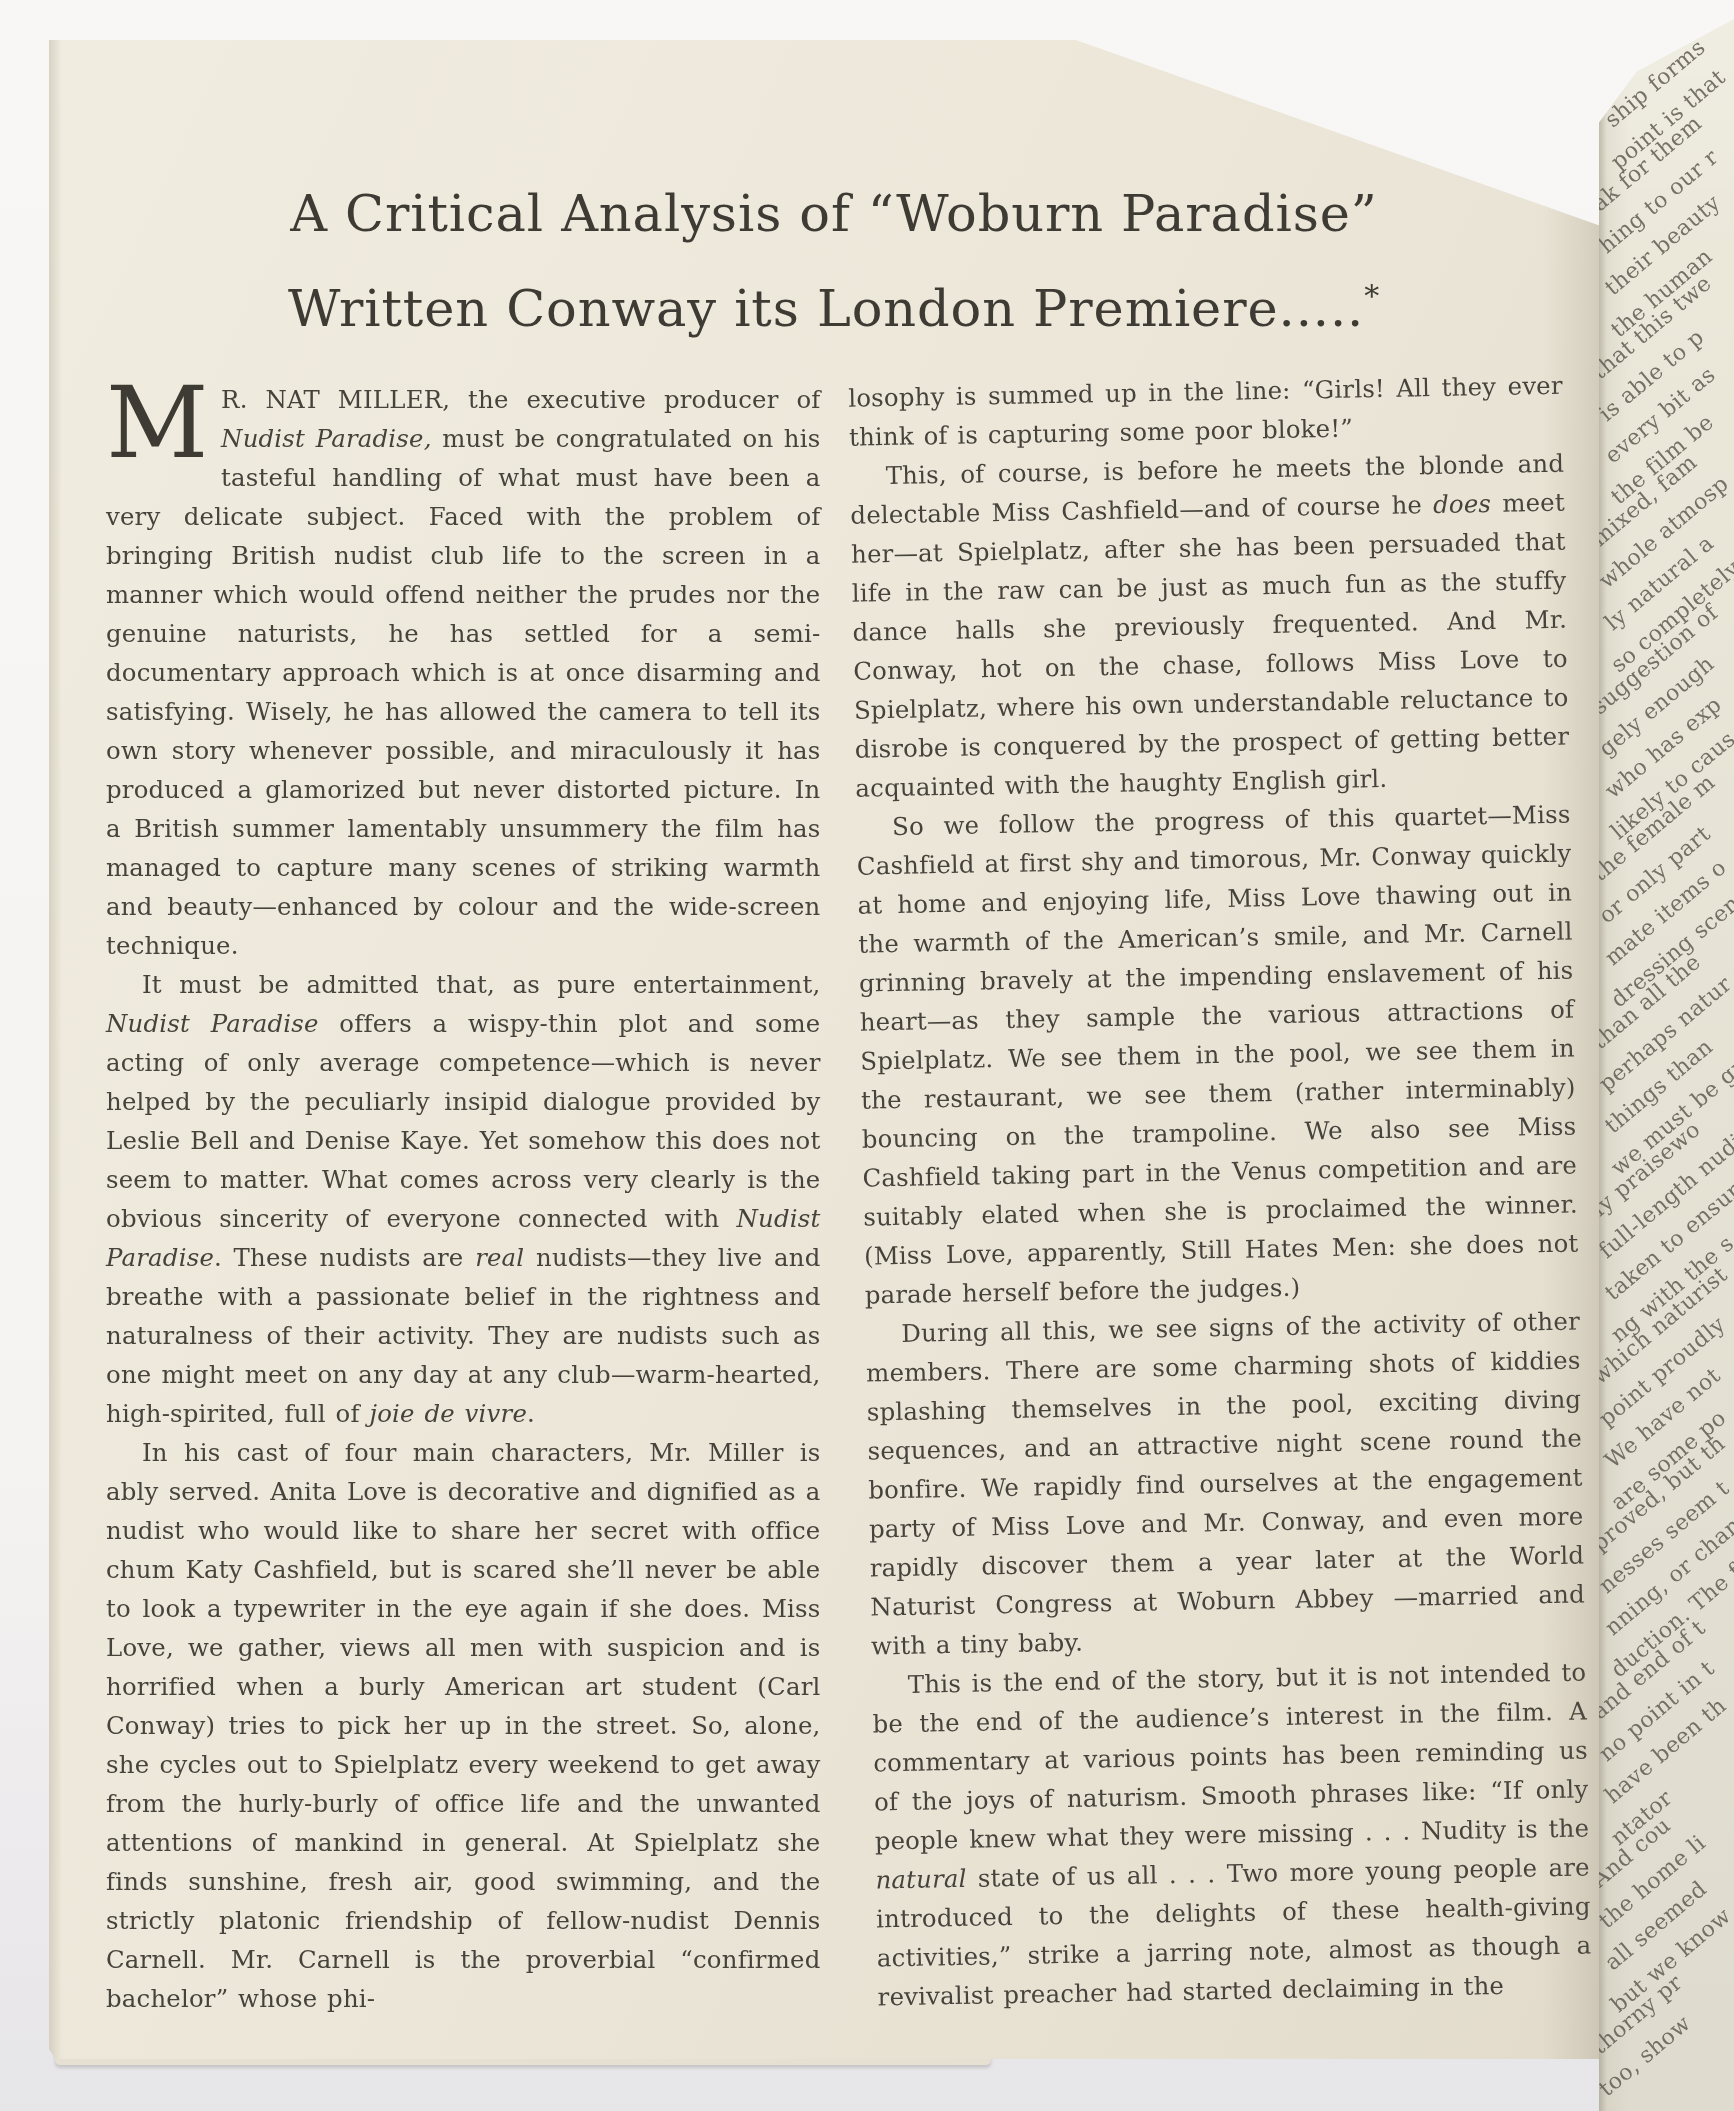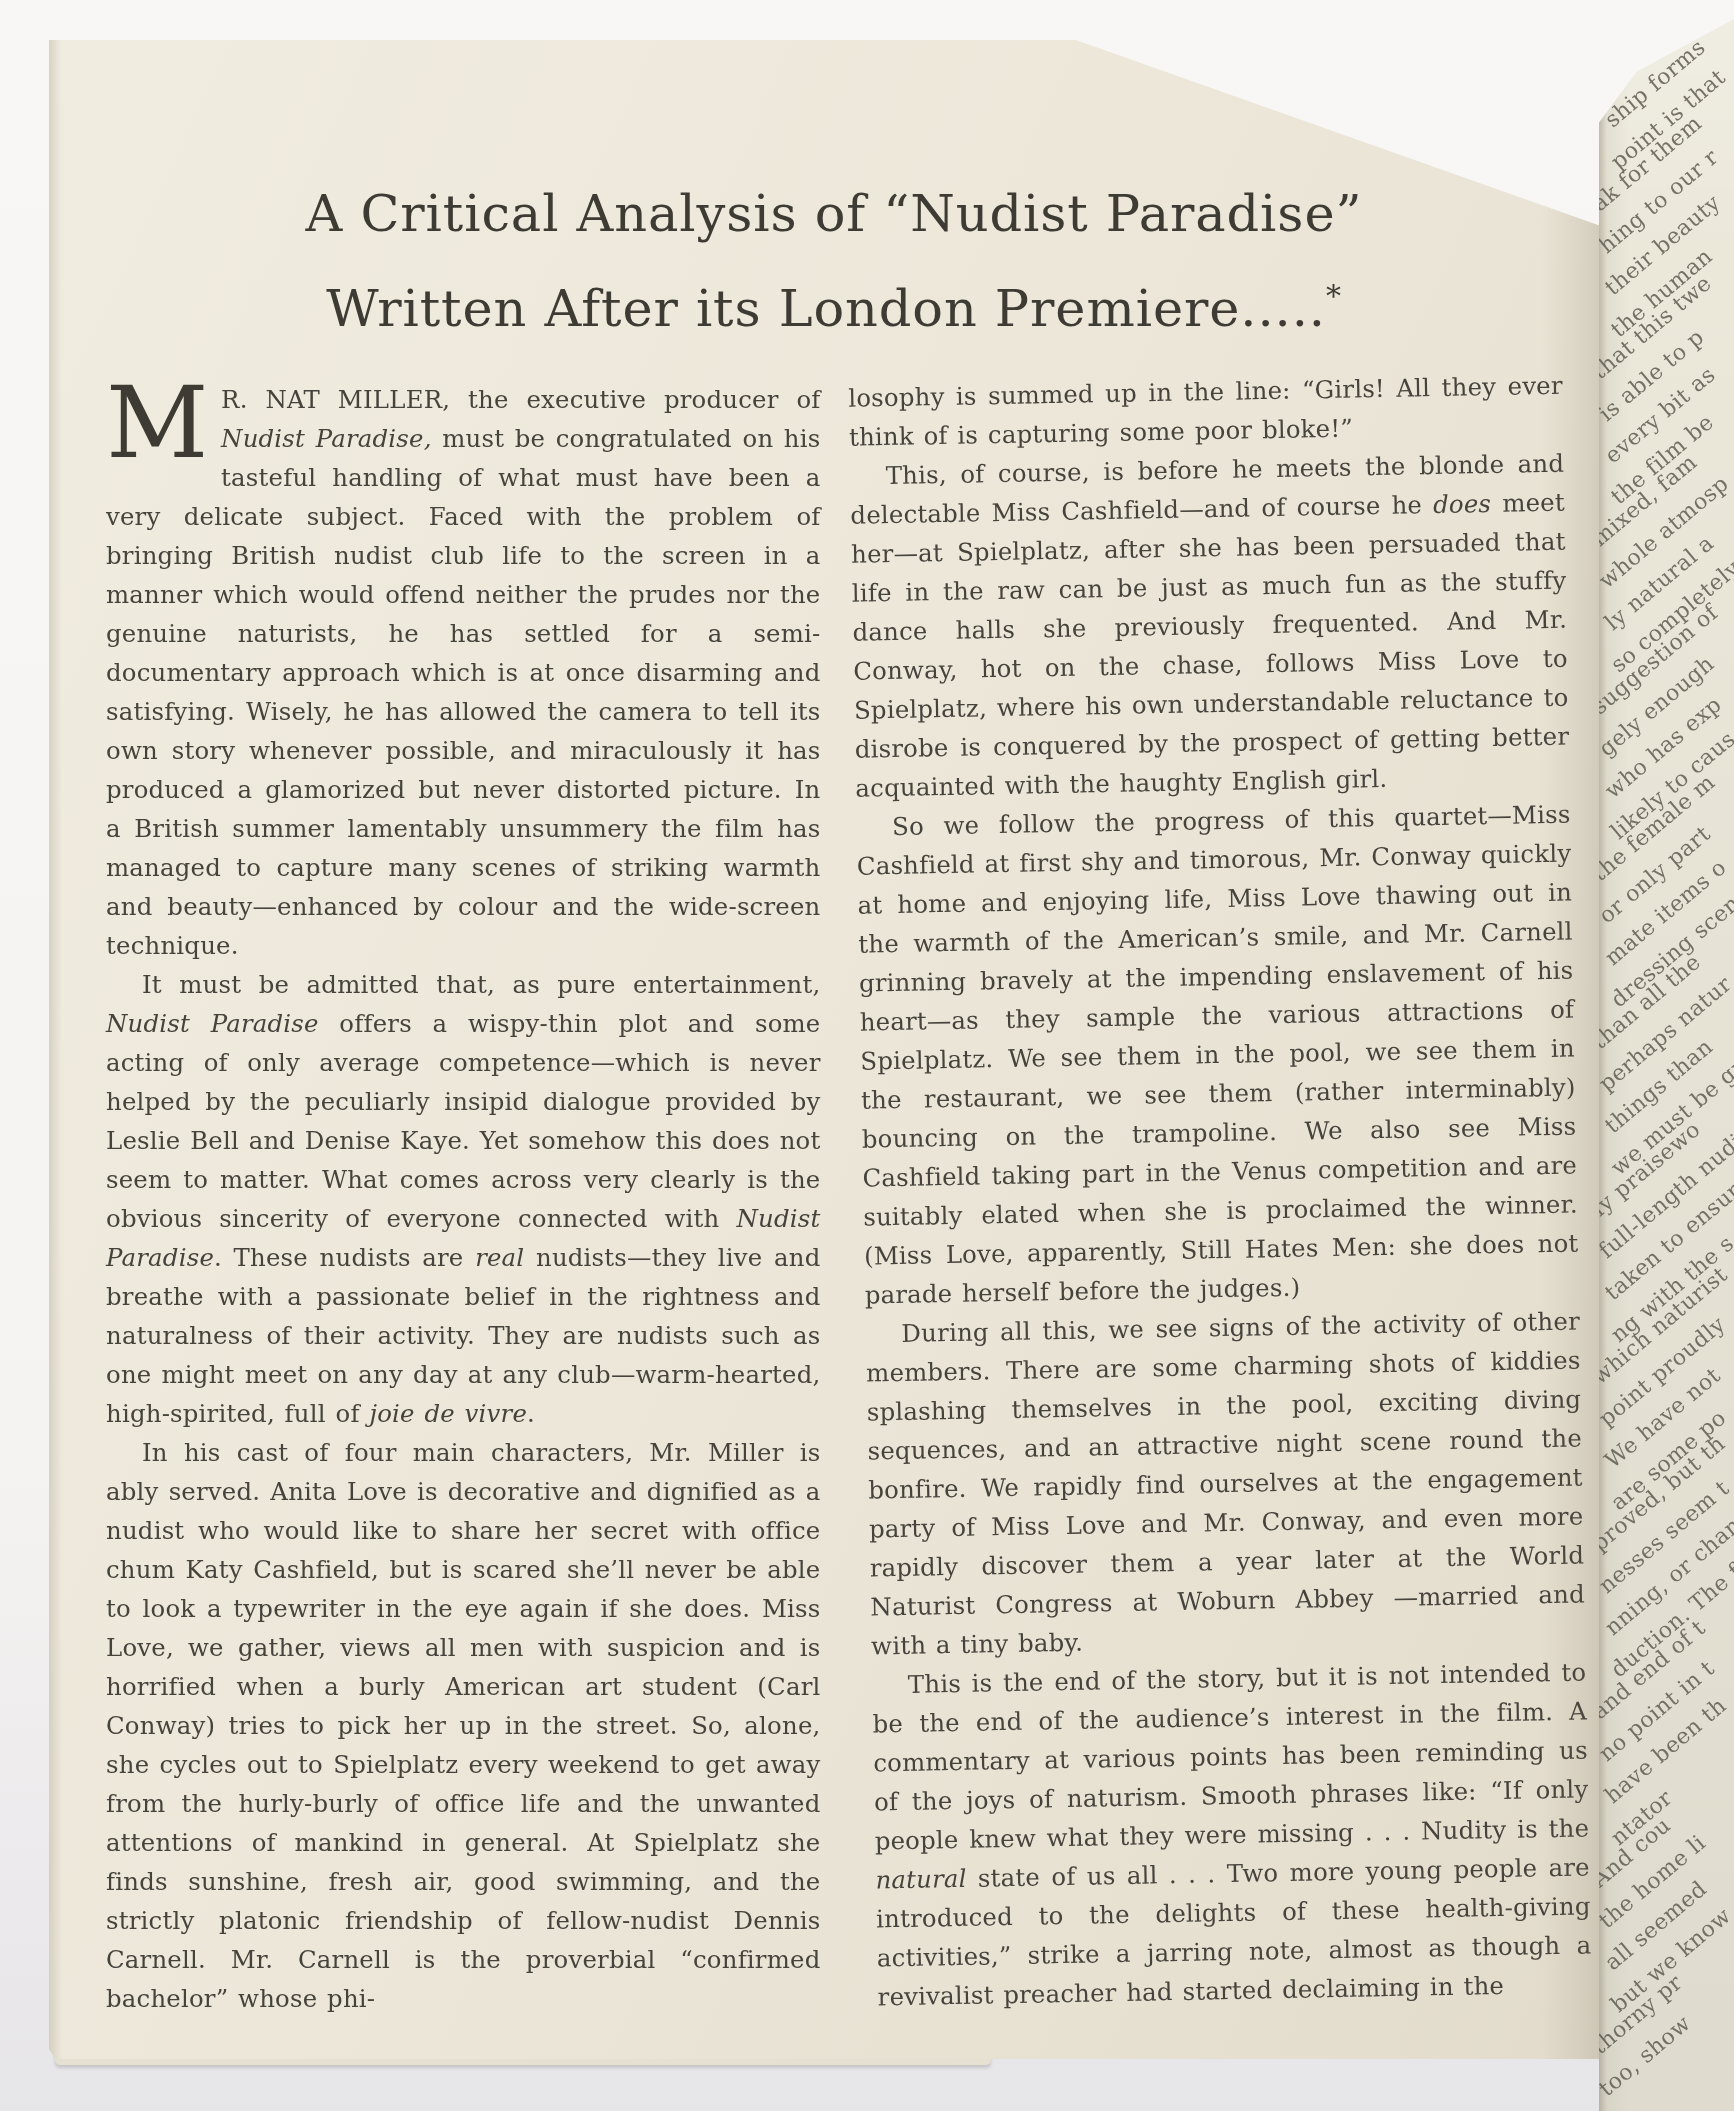--- a/index.html
+++ b/index.html
@@ -46,22 +46,22 @@
 </style>
 </head>
 <body>
 
 <div class="page-under"></div>
 
 <div class="page">
   <div class="page-inner">
 
     <div class="title-block">
-      <div class="title-line">A Critical Analysis of “Nudist Paradise”</div>
-      <div class="title-line"><span>Written After its London Premiere.....</span><span class="title-sup">*</span></div>
+      <div class="title-line">A Critical Analysis of “Woburn Paradise”</div>
+      <div class="title-line"><span>Written Conway its London Premiere.....</span><span class="title-sup">*</span></div>
     </div>
 
     <div class="columns">
       <div class="col col-left">
           <p class="para"><span class="dropcap">M</span><span>R. NAT MILLER, the executive producer of </span><i>Nudist Paradise,</i><span> must be congratulated on his tasteful handling of what must have been a very delicate subject. Faced with the problem of bringing British nudist club life to the screen in a manner which would offend neither the prudes nor the genuine naturists, he has settled for a semi-documentary approach which is at once disarming and satisfying. Wisely, he has allowed the camera to tell its own story whenever possible, and miraculously it has produced a glamorized but never distorted picture. In a British summer lamentably unsummery the film has managed to capture many scenes of striking warmth and beauty—enhanced by colour and the wide-screen technique.</span></p>
           <p class="para indent"><span>It must be admitted that, as pure entertainment, </span><i>Nudist Paradise</i><span> offers a wispy-thin plot and some acting of only average competence—which is never helped by the peculiarly insipid dialogue provided by Leslie Bell and Denise Kaye. Yet somehow this does not seem to matter. What comes across very clearly is the obvious sincerity of everyone connected with </span><i>Nudist Paradise</i><span>. These nudists are </span><i>real</i><span> nudists—they live and breathe with a passionate belief in the rightness and naturalness of their activity. They are nudists such as one might meet on any day at any club—warm-hearted, high-spirited, full of </span><i>joie de vivre</i><span>.</span></p>
           <p class="para indent"><span>In his cast of four main characters, Mr. Miller is ably served. Anita Love is decorative and dignified as a nudist who would like to share her secret with office chum Katy Cashfield, but is scared she’ll never be able to look a typewriter in the eye again if she does. Miss Love, we gather, views all men with suspicion and is horrified when a burly American art student (Carl Conway) tries to pick her up in the street. So, alone, she cycles out to Spielplatz every weekend to get away from the hurly-burly of office life and the unwanted attentions of mankind in general. At Spielplatz she finds sunshine, fresh air, good swimming, and the strictly platonic friendship of fellow-nudist Dennis Carnell. Mr. Carnell is the proverbial “confirmed bachelor” whose phi-</span></p>
         </div>
       <div class="col col-right">
           <p class="para"><span>losophy is summed up in the line: “Girls! All they ever think of is capturing some poor bloke!”</span></p>

